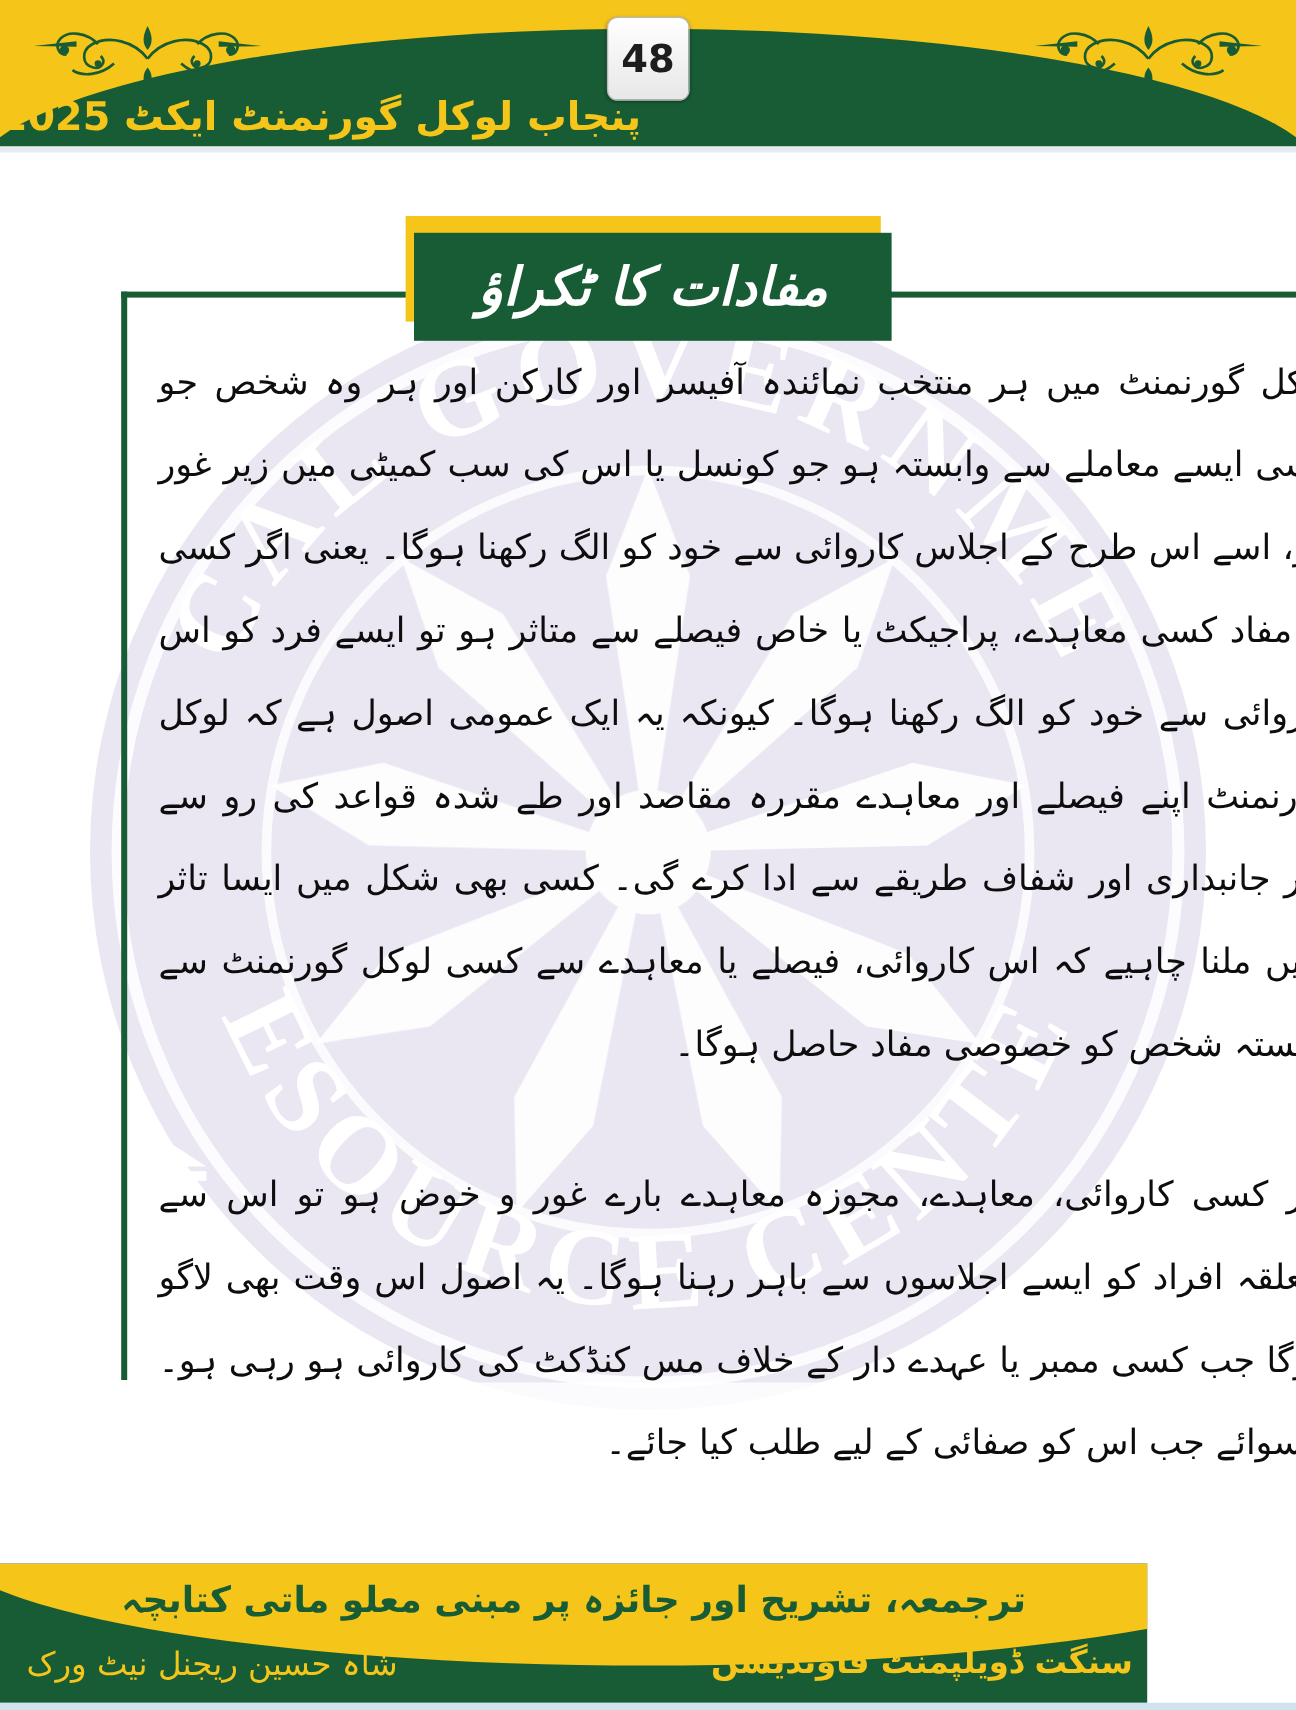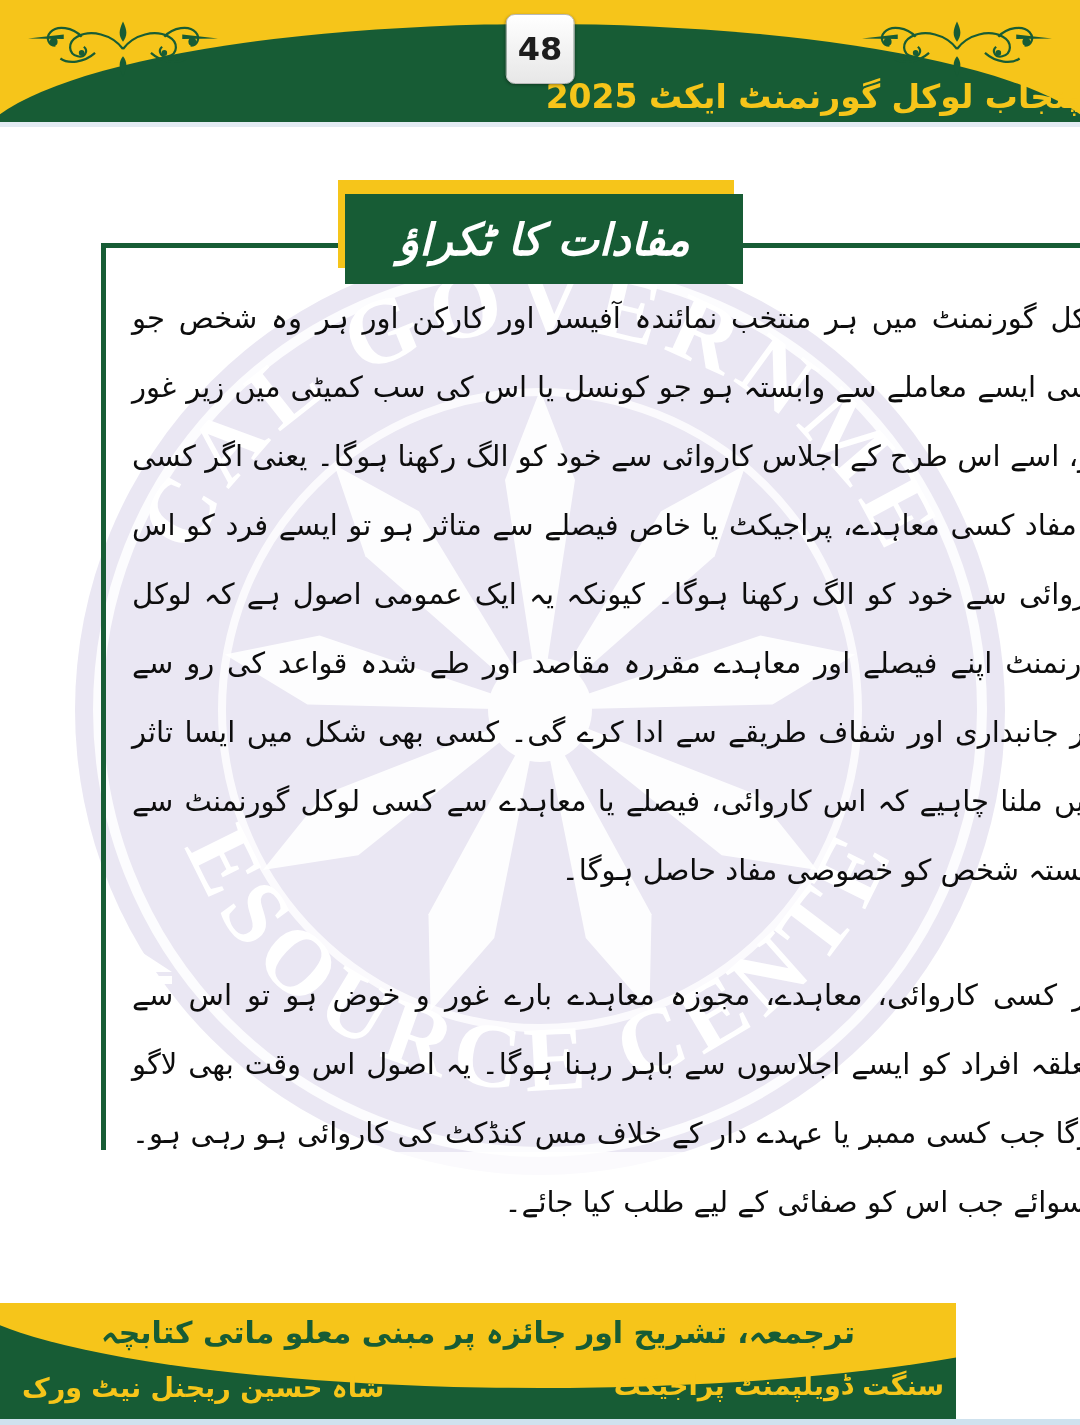--- a/index.html
+++ b/index.html
@@ -8,21 +8,21 @@
     position:relative; width:1080px; height:1425px;
     background:#ffffff; overflow:hidden;
     font-family:"DejaVu Sans", sans-serif;
   }
 
   
   .header { position:absolute; top:0; left:0; width:1080px; height:122px;
             background:#f6c51a; z-index:4; }
   .header svg.dome { position:absolute; top:0; left:0; }
   .header-title { position:absolute; bottom:6px; left:0; width:100%;
-            text-align:right; color:#f6c51a; font-size:33px; font-weight:bold;
+            text-align:left; color:#f6c51a; font-size:33px; font-weight:bold;
             letter-spacing:1px; direction:rtl; }
   .page-badge { position:absolute; top:14px; left:50%; transform:translateX(-50%);
             background:linear-gradient(#ffffff,#e7e7e7); border:1px solid #b9b9b9;
             border-radius:9px; padding:15px 11px; font-size:32px; font-weight:bold;
             color:#1d1d1d; box-shadow:0 1px 3px rgba(0,0,0,.35); }
   .ornament { position:absolute; top:18px; width:190px; height:62px; }
   .ornament.left { left:28px; }
   .ornament.right { right:28px; transform:scaleX(-1); }
   .header-edge { position:absolute; top:122px; left:0; width:1080px; height:5px;
             background:#e3ebf3; z-index:4; }
@@ -50,21 +50,21 @@
   .banner-green span { color:#ffffff; font-size:44px; font-weight:bold; direction:rtl;
             font-style:italic; letter-spacing:1px; }
 
   
   .footer { position:absolute; left:0; top:1303px; width:956px; height:116px;
             background:#175c35; overflow:hidden; z-index:4; }
   .footer svg.arch { position:absolute; top:0; left:0; }
   .footer-tagline { position:absolute; top:12px; left:0; width:100%; text-align:center;
             color:#175c35; font-size:30px; font-weight:bold; direction:rtl; }
   .footer-org-left { position:absolute; left:22px; bottom:16px; color:#f6c51a;
-            font-size:27px; font-weight:bold; direction:rtl; }
+            font-size:27px; font-weight:normal; direction:rtl; }
   .footer-org-right { position:absolute; right:12px; bottom:18px; color:#f6c51a;
             font-size:27px; font-weight:bold; direction:rtl; }
   .page-edge { position:absolute; left:0; top:1419px; width:1080px; height:6px;
             background:#cfe2ee; z-index:5; }
 </style>
 </head>
 <body>
 
 <div class="page">
 
@@ -169,17 +169,17 @@
     <div class="page-badge">48</div>
   </div>
   <div class="header-edge"></div>
 
   <div class="footer">
     <svg class="arch" width="1080" height="116" viewBox="0 0 1080 116" preserveAspectRatio="none">
       <ellipse cx="540" cy="-20" rx="590" ry="105" fill="#f6c51a"></ellipse>
     </svg>
     <div class="footer-tagline">ترجمعہ، تشریح اور جائزہ پر مبنی معلو ماتی کتابچہ</div>
     <div class="footer-org-left">شاہ حسین ریجنل نیٹ ورک</div>
-    <div class="footer-org-right">سنگت ڈویلپمنٹ پراجیکٹ</div>
+    <div class="footer-org-right">سنگت ڈویلپمنٹ فاؤنڈیشن</div>
   </div>
   <div class="page-edge"></div>
 
 </div>
 
 </body></html>

